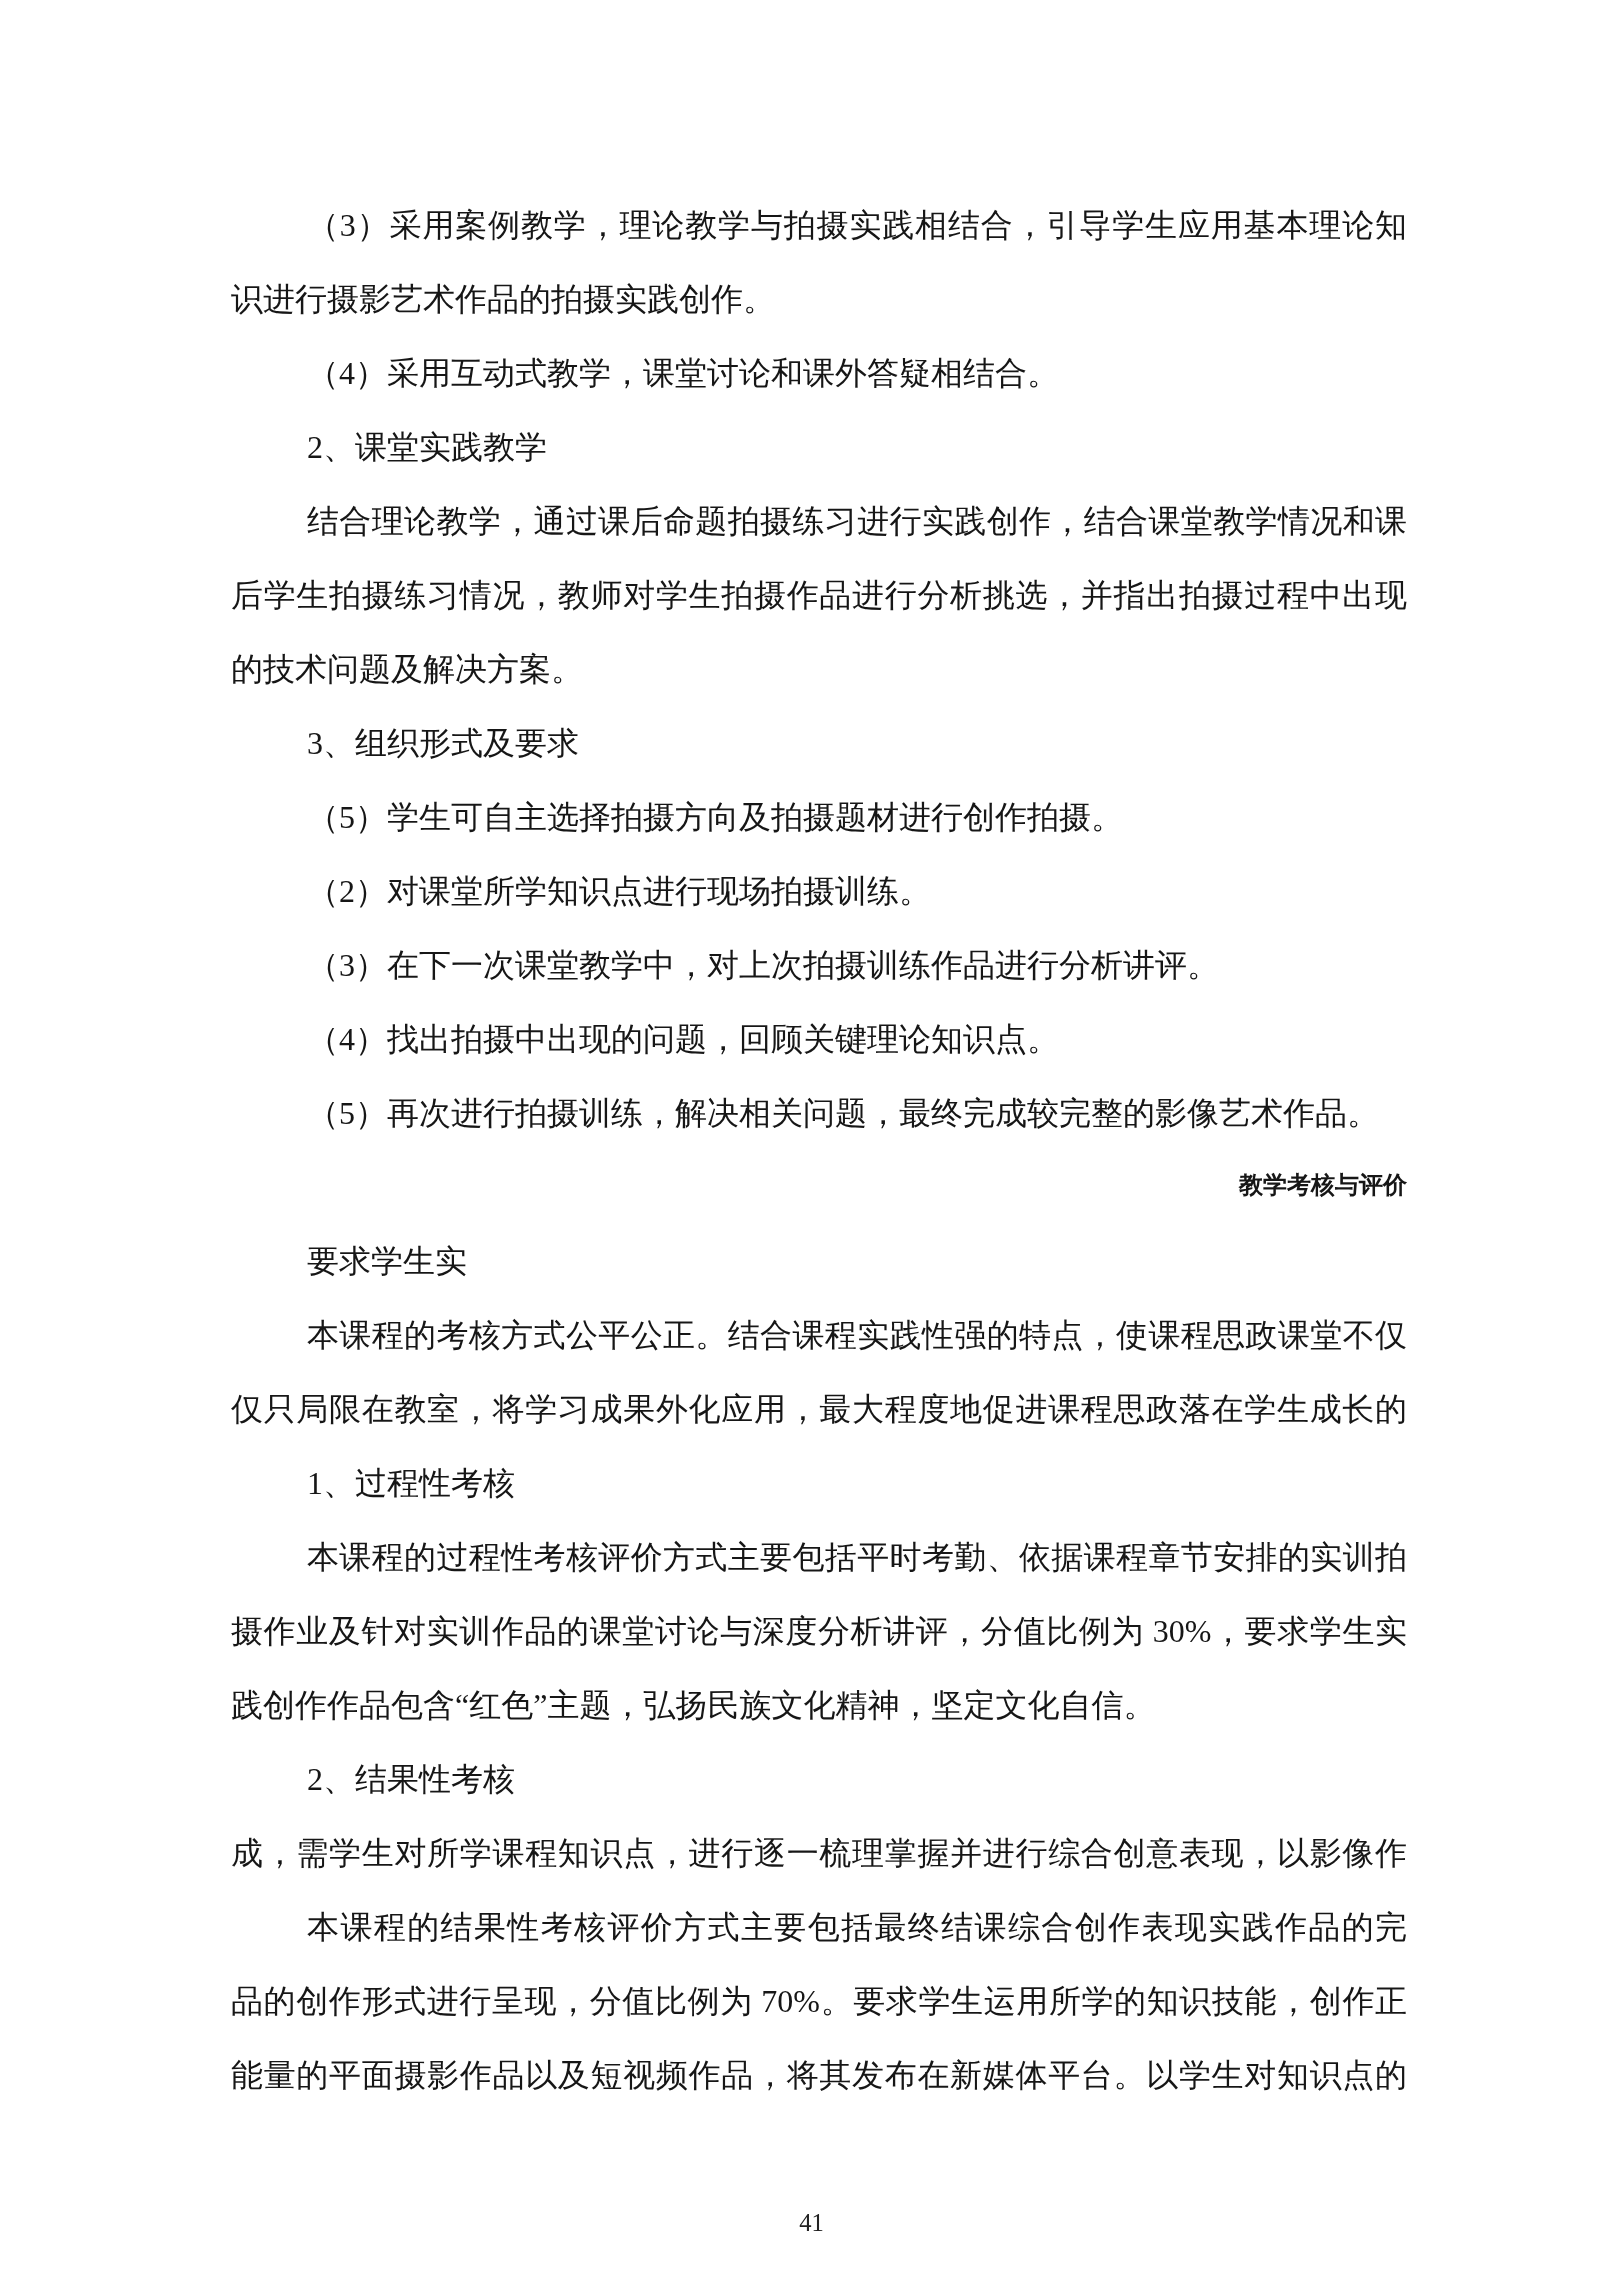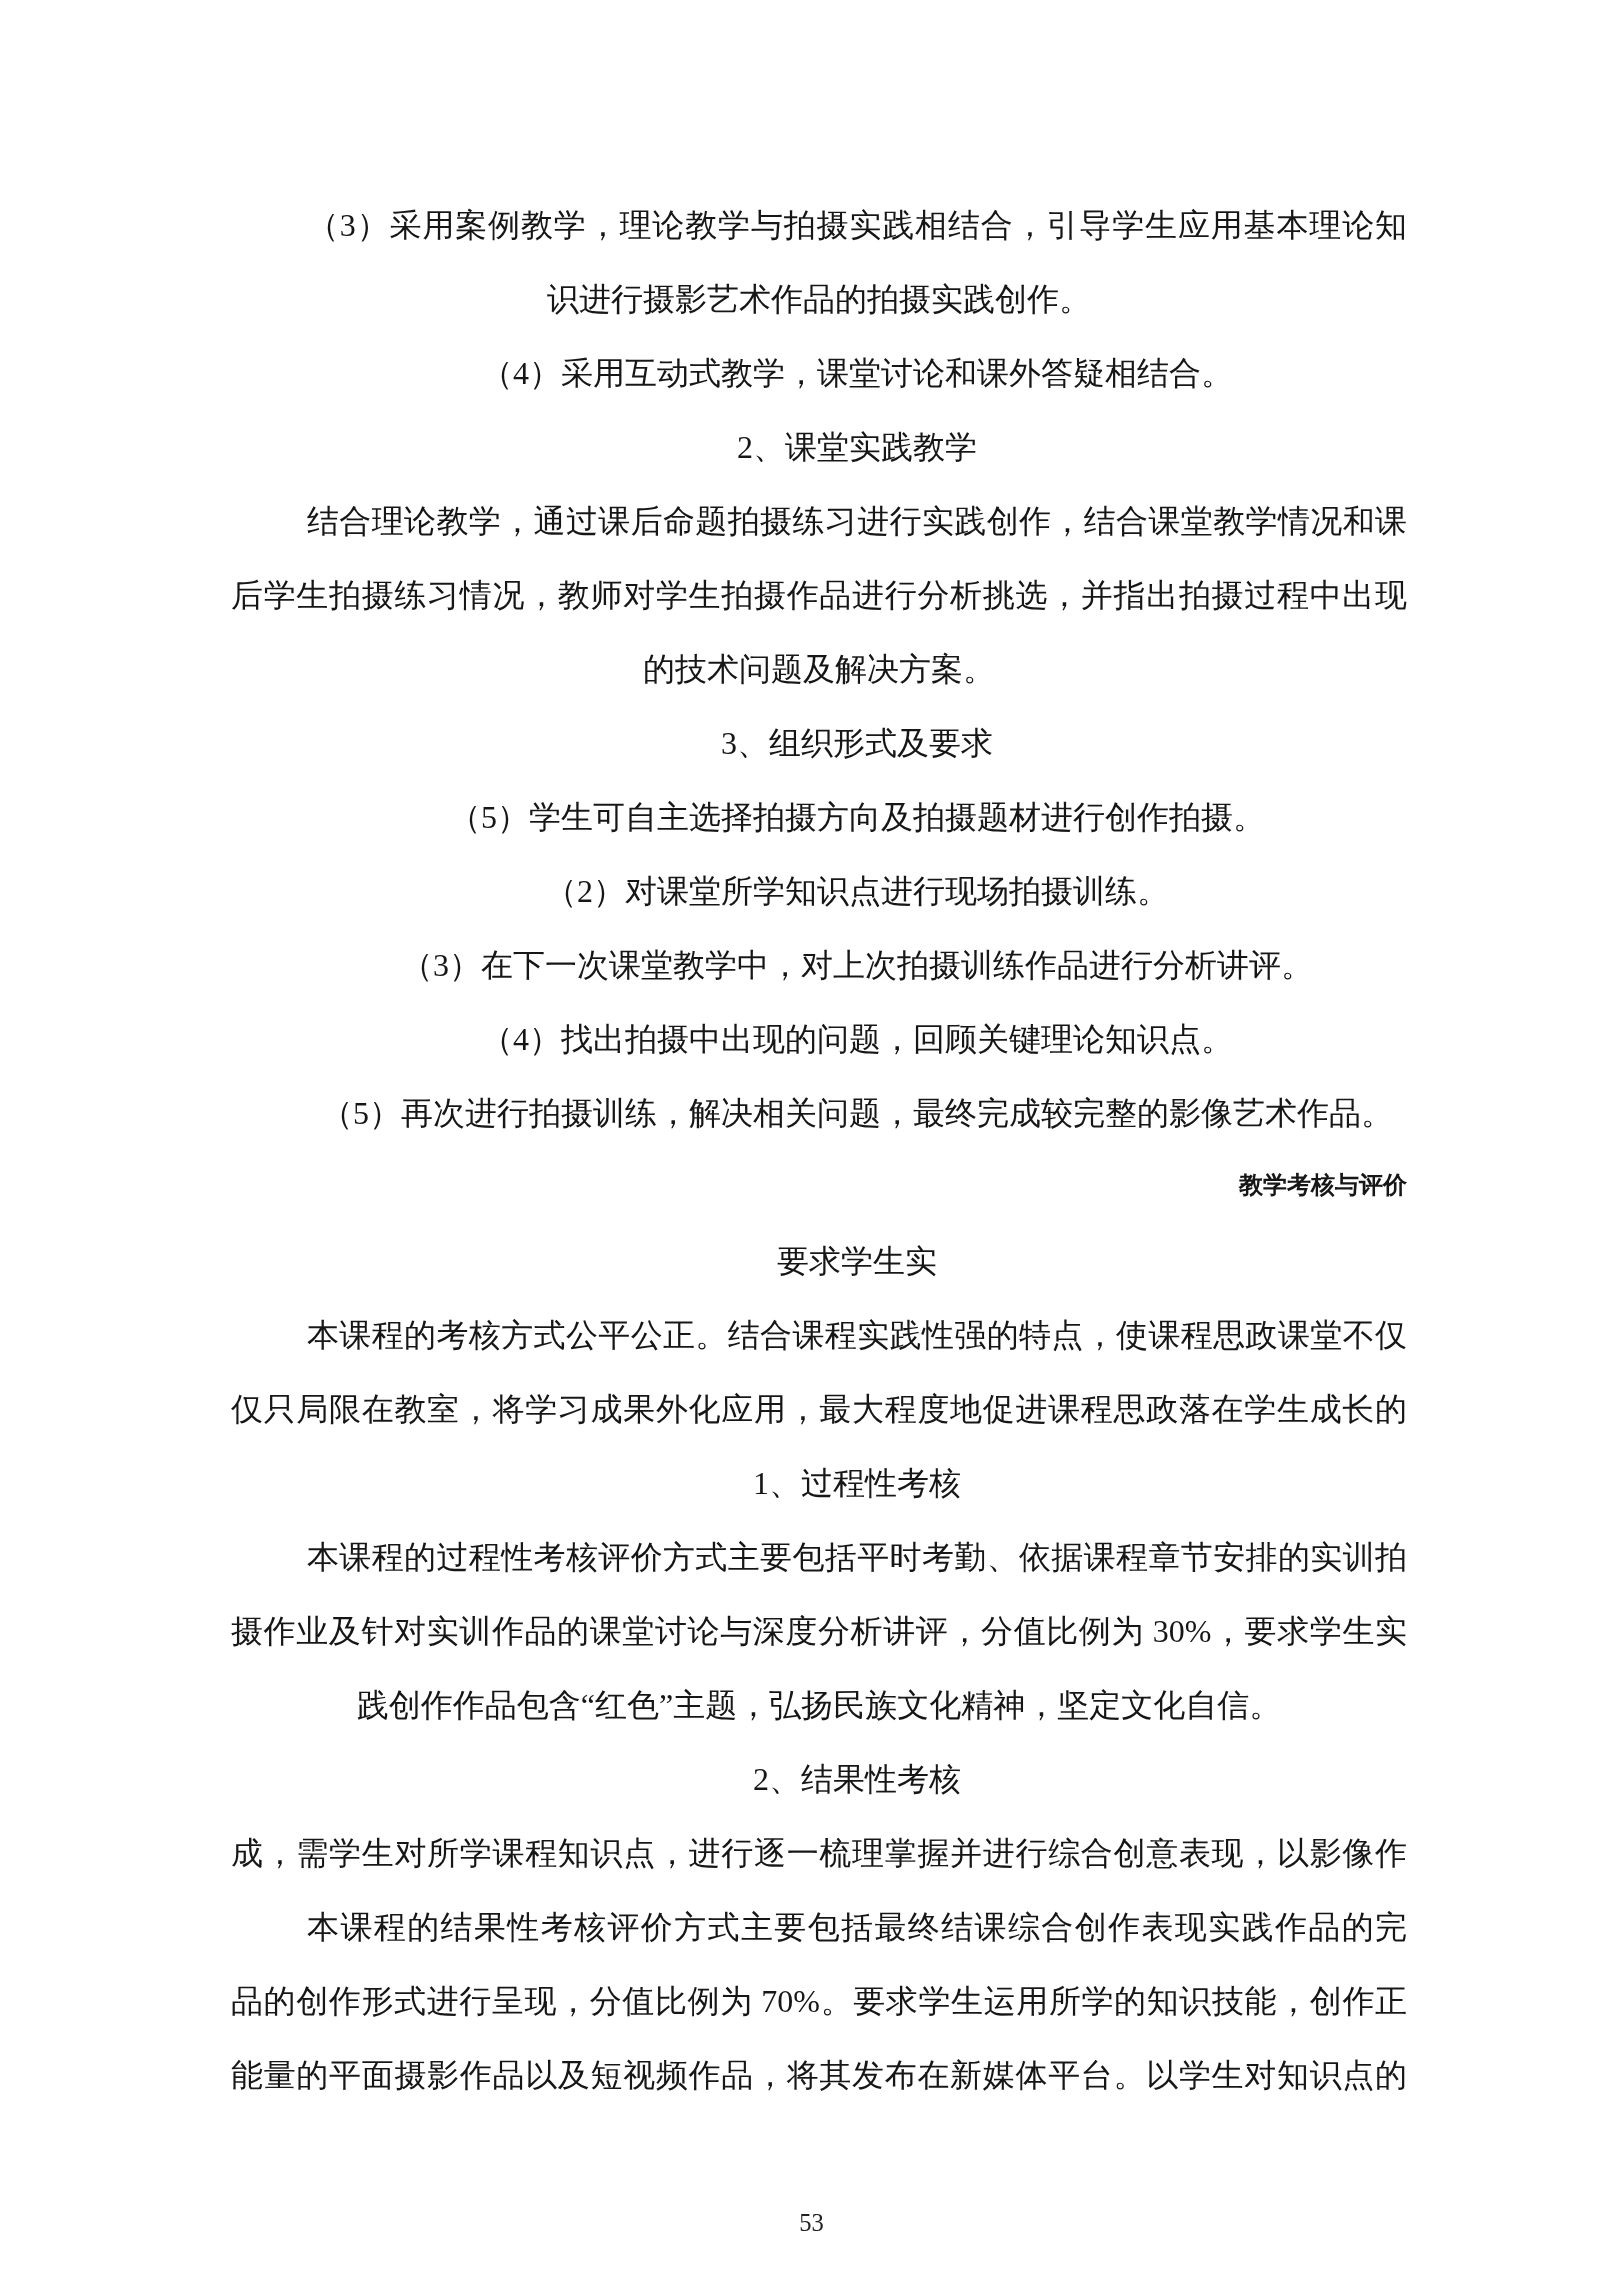--- a/index.html
+++ b/index.html
@@ -20,21 +20,21 @@
     position: absolute;
     left: 231px;
     top: 188px;
     width: 1176px;
   }
   .line {
     height: 74px;
     line-height: 74px;
     font-size: 32px;
     white-space: nowrap;
-    text-align: center;
+    text-align: left;
   }
   .line.justify {
     white-space: normal;
     text-align: justify;
     text-align-last: justify;
   }
   .line.indent {
     text-indent: 76px;
   }
   .line.bold {
@@ -84,15 +84,15 @@
     <div class="line indent bold">1、过程性考核</div>
     <div class="line indent justify">本课程的过程性考核评价方式主要包括平时考勤、依据课程章节安排的实训拍</div>
     <div class="line justify">摄作业及针对实训作品的课堂讨论与深度分析讲评，分值比例为 30%，要求学生实</div>
     <div class="line">践创作作品包含“红色”主题，弘扬民族文化精神，坚定文化自信。</div>
     <div class="line indent bold">2、结果性考核</div>
     <div class="line justify">成，需学生对所学课程知识点，进行逐一梳理掌握并进行综合创意表现，以影像作</div>
     <div class="line indent justify">本课程的结果性考核评价方式主要包括最终结课综合创作表现实践作品的完</div>
     <div class="line justify">品的创作形式进行呈现，分值比例为 70%。要求学生运用所学的知识技能，创作正</div>
     <div class="line justify">能量的平面摄影作品以及短视频作品，将其发布在新媒体平台。以学生对知识点的</div>
   </div>
-  <div class="page-number">53</div>
+  <div class="page-number">41</div>
 </div>
 
 
 </body></html>

